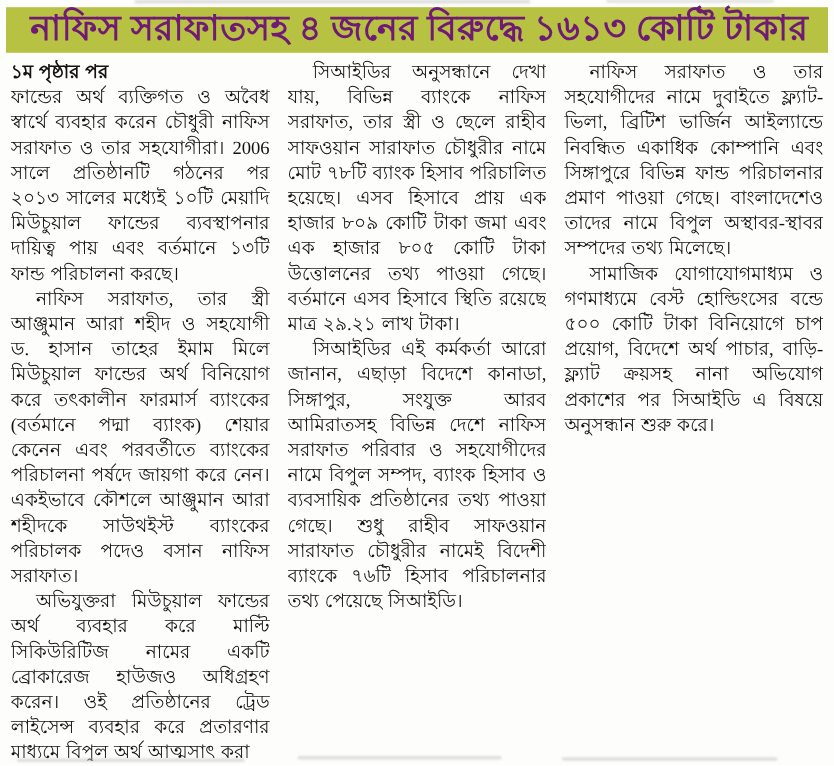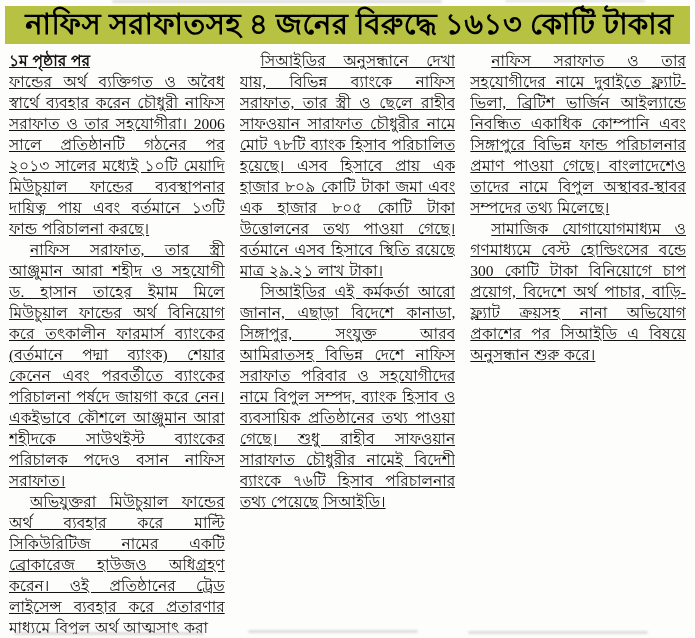--- a/index.html
+++ b/index.html
@@ -36,35 +36,34 @@
     left: 0;
     width: 100%;
     text-align: center;
   }
   .headline {
     display: inline-block;
     font-weight: 700;
     font-size: 29px;
     line-height: 34px;
     letter-spacing: 0.5px;
-    color: #000000;
+    color: #701a75;
     padding: 1px 16px 3px 20px;
     
   }
 
   .columns {
     position: absolute;
     top: 50px;
     left: 9px;
     width: 677px;
     height: 584px;
     display: flex;
     gap: 15px;
     overflow: hidden;
-    text-decoration: underline;
   }
   .column {
     flex: 1 1 0;
     height: 100%;
     overflow: hidden;
     text-align: justify;
     text-justify: inter-word;
     font-size: 15.5px;
     line-height: 21px;
     word-spacing: 1px;
@@ -94,21 +93,21 @@
         <p class="">ফান্ডের অর্থ ব্যক্তিগত ও অবৈধ স্বার্থে ব্যবহার করেন চৌধুরী নাফিস সরাফাত ও তার সহযোগীরা। 2006 সালে প্রতিষ্ঠানটি গঠনের পর ২০১৩ সালের মধ্যেই ১০টি মেয়াদি মিউচুয়াল ফান্ডের ব্যবস্থাপনার দায়িত্ব পায় এবং বর্তমানে ১৩টি ফান্ড পরিচালনা করছে।</p>
         <p class="indent ">নাফিস সরাফাত, তার স্ত্রী আঞ্জুমান আরা শহীদ ও সহযোগী ড. হাসান তাহের ইমাম মিলে মিউচুয়াল ফান্ডের অর্থ বিনিয়োগ করে তৎকালীন ফারমার্স ব্যাংকের (বর্তমানে পদ্মা ব্যাংক) শেয়ার কেনেন এবং পরবর্তীতে ব্যাংকের পরিচালনা পর্ষদে জায়গা করে নেন। একইভাবে কৌশলে আঞ্জুমান আরা শহীদকে সাউথইস্ট ব্যাংকের পরিচালক পদেও বসান নাফিস সরাফাত।</p>
         <p class="indent ">অভিযুক্তরা মিউচুয়াল ফান্ডের অর্থ ব্যবহার করে মাল্টি সিকিউরিটিজ নামের একটি ব্রোকারেজ হাউজও অধিগ্রহণ করেন। ওই প্রতিষ্ঠানের ট্রেড লাইসেন্স ব্যবহার করে প্রতারণার মাধ্যমে বিপুল অর্থ আত্মসাৎ করা</p>
       </div>
     <div class="column">
         <p class="indent ">সিআইডির অনুসন্ধানে দেখা যায়, বিভিন্ন ব্যাংকে নাফিস সরাফাত, তার স্ত্রী ও ছেলে রাহীব সাফওয়ান সারাফাত চৌধুরীর নামে মোট ৭৮টি ব্যাংক হিসাব পরিচালিত হয়েছে। এসব হিসাবে প্রায় এক হাজার ৮০৯ কোটি টাকা জমা এবং এক হাজার ৮০৫ কোটি টাকা উত্তোলনের তথ্য পাওয়া গেছে। বর্তমানে এসব হিসাবে স্থিতি রয়েছে মাত্র ২৯.২১ লাখ টাকা।</p>
         <p class="indent ">সিআইডির এই কর্মকর্তা আরো জানান, এছাড়া বিদেশে কানাডা, সিঙ্গাপুর, সংযুক্ত আরব আমিরাতসহ বিভিন্ন দেশে নাফিস সরাফাত পরিবার ও সহযোগীদের নামে বিপুল সম্পদ, ব্যাংক হিসাব ও ব্যবসায়িক প্রতিষ্ঠানের তথ্য পাওয়া গেছে। শুধু রাহীব সাফওয়ান সারাফাত চৌধুরীর নামেই বিদেশী ব্যাংকে ৭৬টি হিসাব পরিচালনার তথ্য পেয়েছে সিআইডি।</p>
       </div>
     <div class="column">
         <p class="indent ">নাফিস সরাফাত ও তার সহযোগীদের নামে দুবাইতে ফ্ল্যাট-ভিলা, ব্রিটিশ ভার্জিন আইল্যান্ডে নিবন্ধিত একাধিক কোম্পানি এবং সিঙ্গাপুরে বিভিন্ন ফান্ড পরিচালনার প্রমাণ পাওয়া গেছে। বাংলাদেশেও তাদের নামে বিপুল অস্থাবর-স্থাবর সম্পদের তথ্য মিলেছে।</p>
-        <p class="indent ">সামাজিক যোগাযোগমাধ্যম ও গণমাধ্যমে বেস্ট হোল্ডিংসের বন্ডে 300 কোটি টাকা বিনিয়োগে চাপ প্রয়োগ, বিদেশে অর্থ পাচার, বাড়ি-ফ্ল্যাট ক্রয়সহ নানা অভিযোগ প্রকাশের পর সিআইডি এ বিষয়ে অনুসন্ধান শুরু করে।</p>
+        <p class="indent ">সামাজিক যোগাযোগমাধ্যম ও গণমাধ্যমে বেস্ট হোল্ডিংসের বন্ডে ৫০০ কোটি টাকা বিনিয়োগে চাপ প্রয়োগ, বিদেশে অর্থ পাচার, বাড়ি-ফ্ল্যাট ক্রয়সহ নানা অভিযোগ প্রকাশের পর সিআইডি এ বিষয়ে অনুসন্ধান শুরু করে।</p>
       </div>
   </div>
 
   <div class="artifact a-bottom-1"></div>
   <div class="artifact a-bottom-2"></div>
   <div class="artifact a-bottom-3"></div>
 
 </div>
 
 </body></html>

